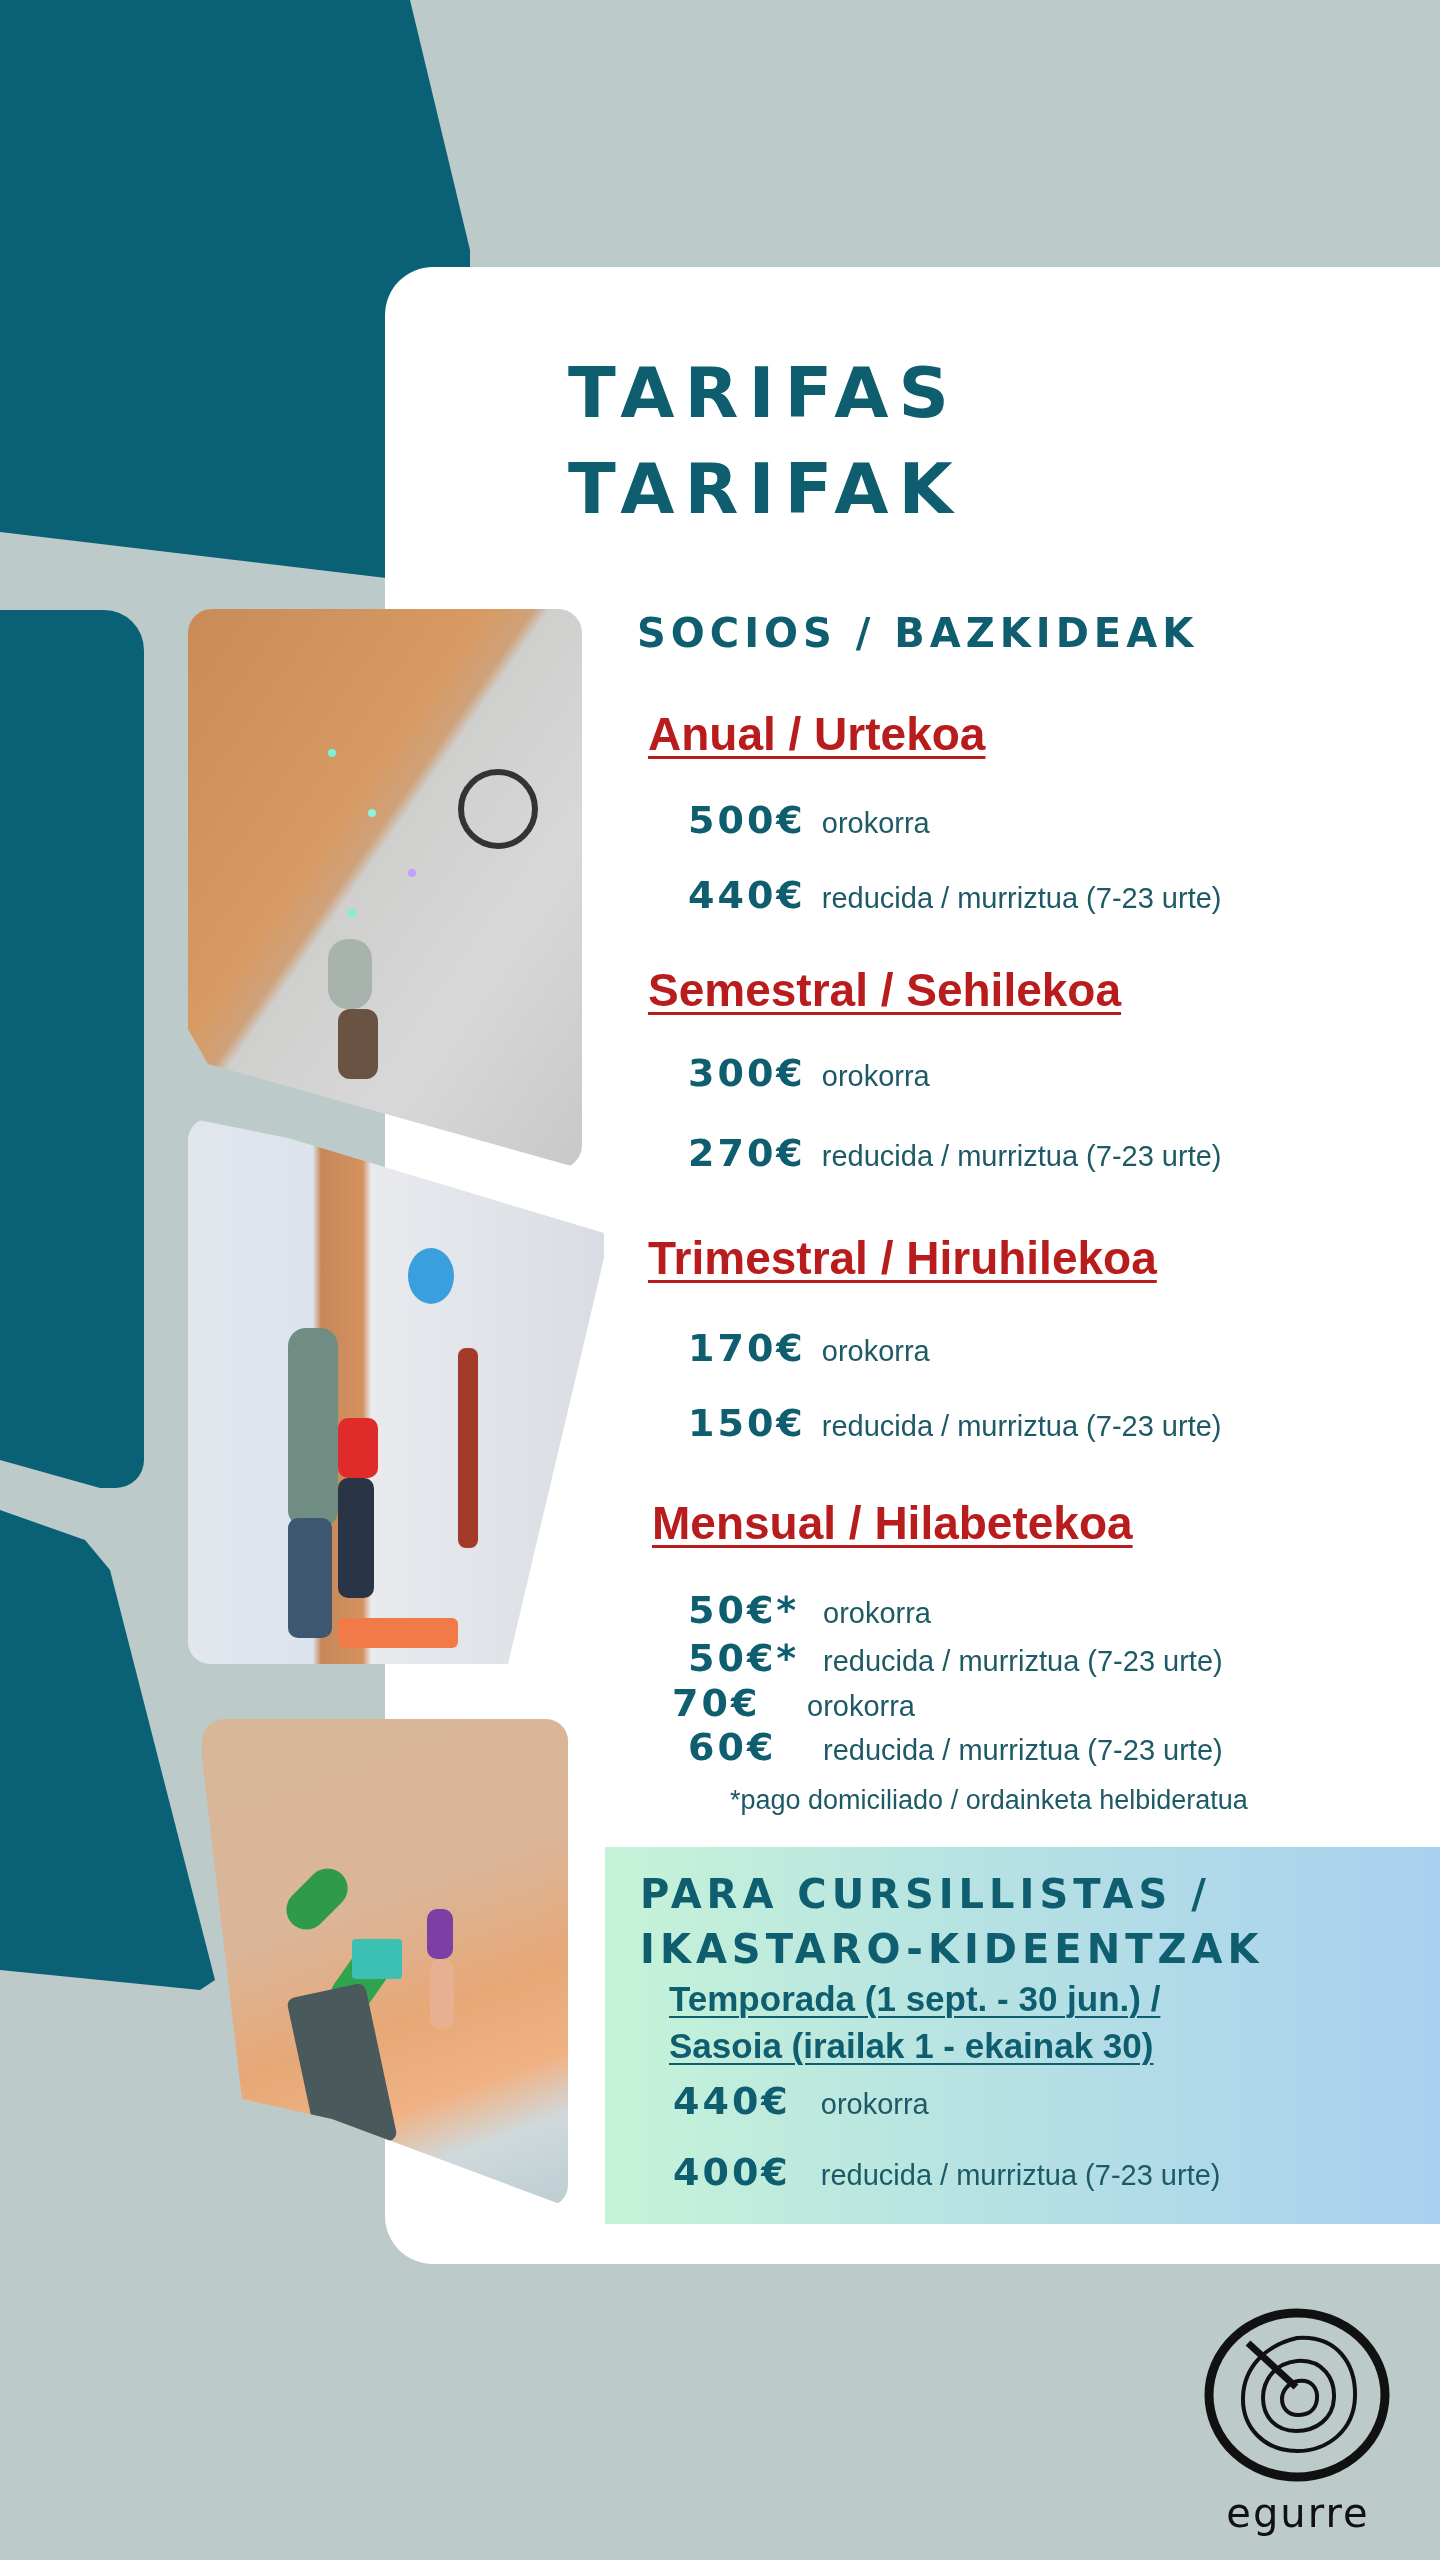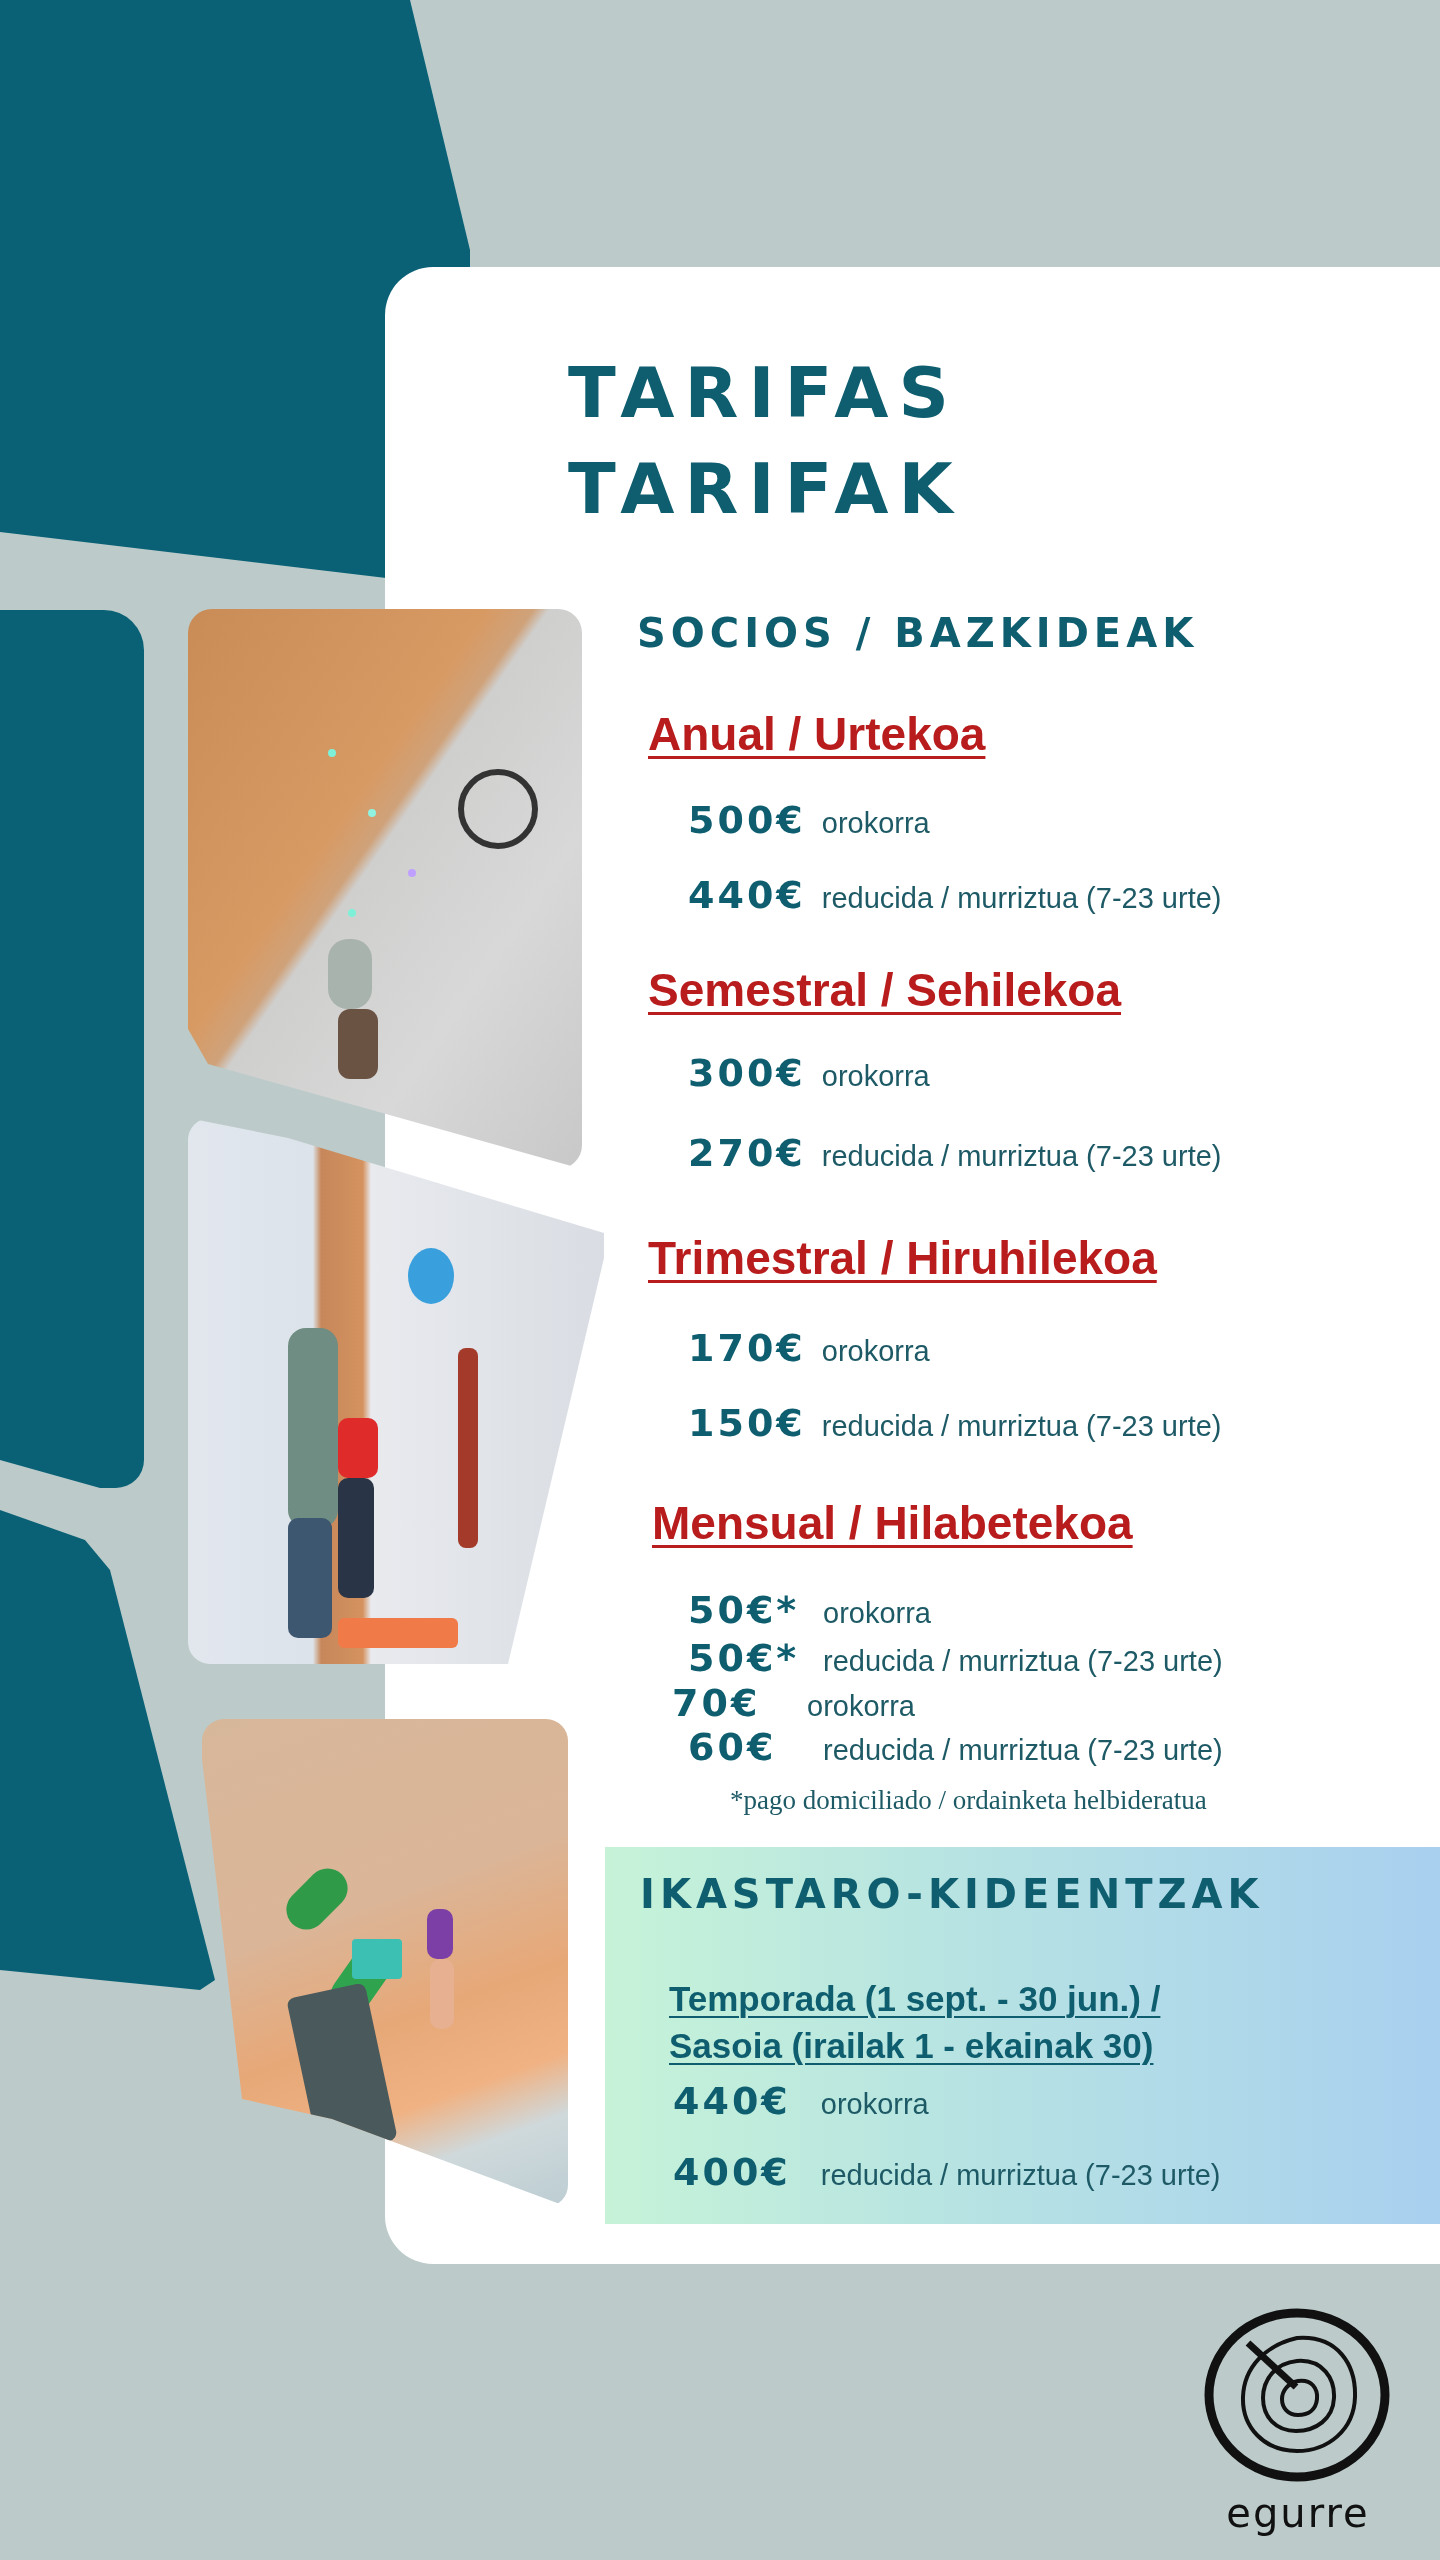--- a/index.html
+++ b/index.html
@@ -79,21 +79,21 @@
     font-weight: bold; font-size: 38px; letter-spacing: 3px; color: #0e5e6f;
   }
   .desc {
     font-family: "Liberation Sans", sans-serif;
     font-size: 29px; color: #1d5a66; margin-left: 16px;
   }
   .monthly .price { width: 135px; display: inline-block; }
   .monthly .desc { margin-left: 0; }
   .note {
     position: absolute; left: 730px; top: 1785px;
-    font-family: Liberation Serif, serif; font-size: 27px; color: #1d5a66;
+    font-family: Liberation Sans, sans-serif; font-size: 27px; color: #1d5a66;
   }
   .course-box {
     position: absolute; left: 605px; top: 1847px; width: 835px; height: 377px;
     background: linear-gradient(90deg, #c6f3d8 0%, #b6e2e3 45%, #a9d0ef 100%);
   }
   .course-title {
     position: absolute; left: 35px; top: 20px;
     font-weight: bold; font-size: 40px; letter-spacing: 5px; line-height: 55px; color: #0e5e6f;
   }
   .course-sub {
@@ -200,20 +200,21 @@
 </div>
 <div class="price-row monthly" style="left:688px;top:1725px;">
   <span class="price">60€</span>
   <span class="desc">reducida / murriztua (7-23 urte)</span>
 </div>
 
 <div class="note">*pago domiciliado / ordainketa helbideratua</div>
 
 <div class="course-box">
   <div class="course-title">
+    <div>PARA CURSILLISTAS /</div>
     <div>IKASTARO-KIDEENTZAK</div>
   </div>
   <div class="course-sub">
     <div>Temporada (1 sept. - 30 jun.) /</div>
     <div>Sasoia (irailak 1 - ekainak 30)</div>
   </div>
   <div class="price-row" style="left:68px;top:232px;">
     <span class="price">440€</span>
     <span class="desc">orokorra</span>
   </div>

